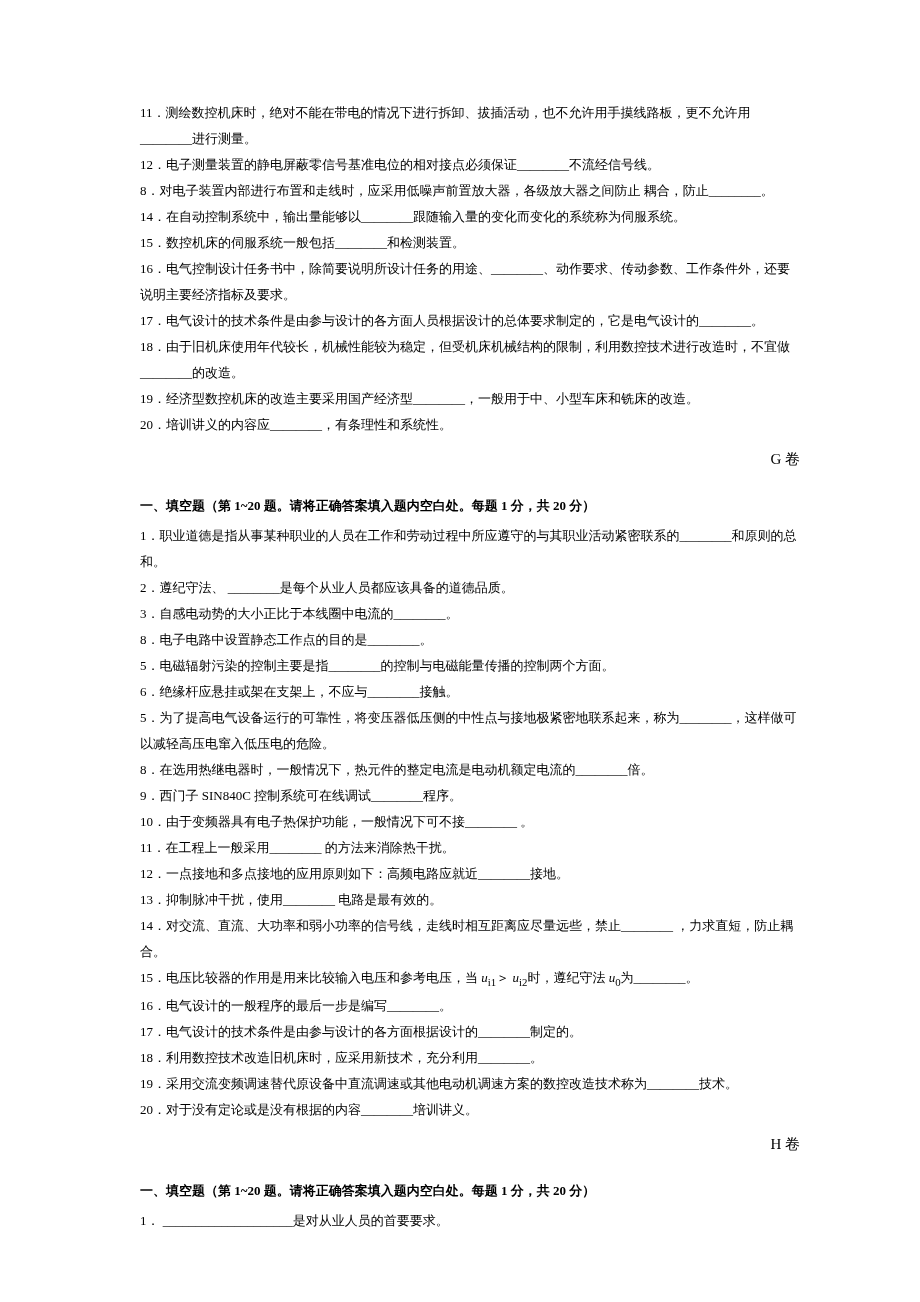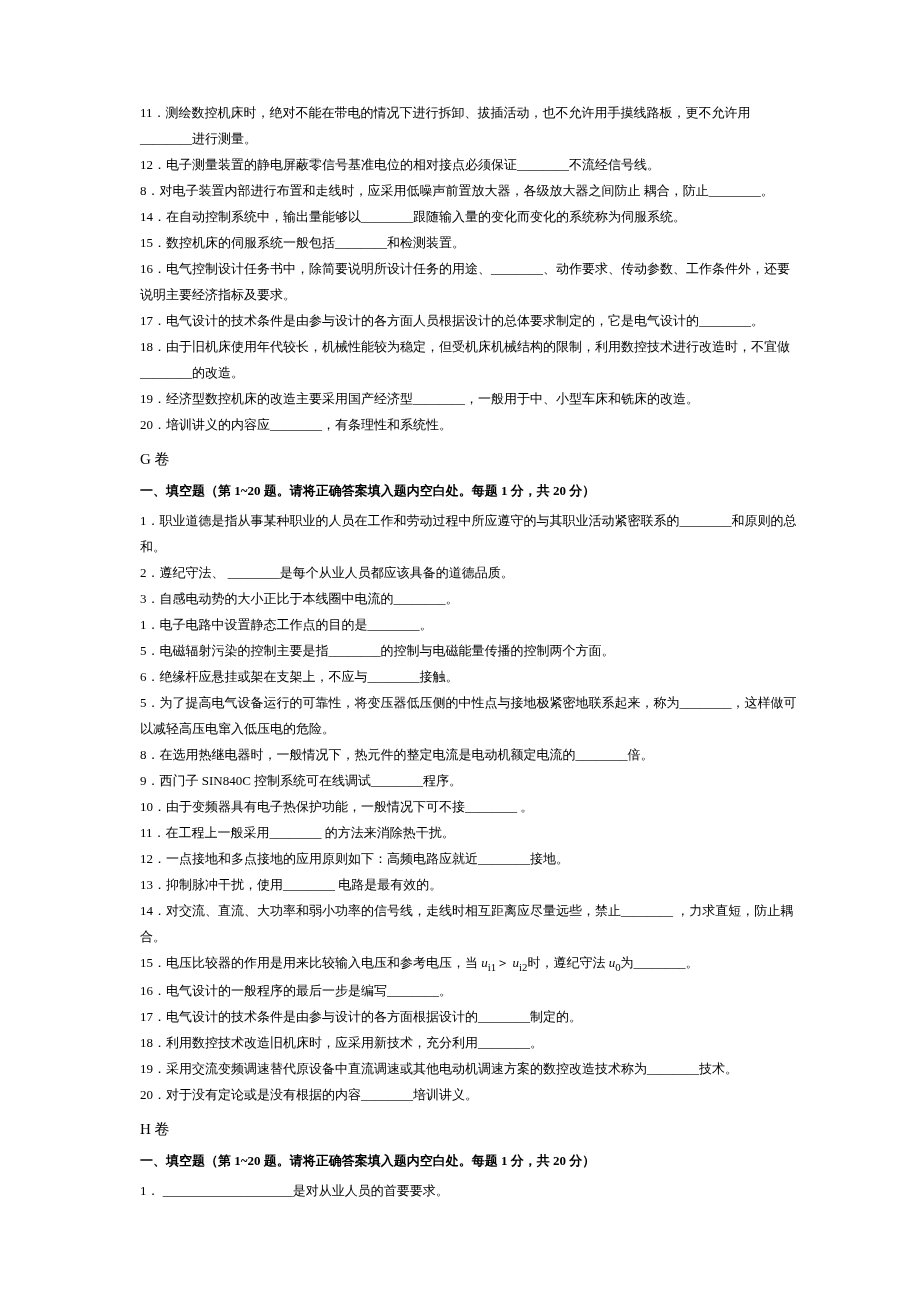--- a/index.html
+++ b/index.html
@@ -18,24 +18,25 @@
     white-space: normal;
   }
   .answer-block {
     padding-left: 48px;
   }
   .section-title {
     font-family: "SimSun", "宋体", serif;
     font-size: 15px;
     font-weight: normal;
     margin: 6px 0 4px 0;
+    text-align: right;
   }
   .sub-title {
     font-weight: bold;
-    margin: 4px 0 4px 0;
+    margin: 19px 0 4px 0;
   }
 </style>
 </head>
 <body>
 
 <p class="q-line">11．测绘数控机床时，绝对不能在带电的情况下进行拆卸、拔插活动，也不允许用手摸线路板，更不允许用________进行测量。</p>
 <p class="q-line">12．电子测量装置的静电屏蔽零信号基准电位的相对接点必须保证________不流经信号线。</p>
 <p class="q-line">8．对电子装置内部进行布置和走线时，应采用低噪声前置放大器，各级放大器之间防止 耦合，防止________。</p>
 <p class="q-line">14．在自动控制系统中，输出量能够以________跟随输入量的变化而变化的系统称为伺服系统。</p>
 <p class="q-line">15．数控机床的伺服系统一般包括________和检测装置。</p>
@@ -46,21 +47,21 @@
 <p class="q-line">20．培训讲义的内容应________，有条理性和系统性。</p>
 
 <div class="answer-block">
 </div>
 
 <h3 class="section-title">G 卷</h3>
 <p class="sub-title">一、填空题（第 1~20 题。请将正确答案填入题内空白处。每题 1 分，共 20 分）</p>
 <p class="q-line">1．职业道德是指从事某种职业的人员在工作和劳动过程中所应遵守的与其职业活动紧密联系的________和原则的总和。</p>
 <p class="q-line">2．遵纪守法、 ________是每个从业人员都应该具备的道德品质。</p>
 <p class="q-line">3．自感电动势的大小正比于本线圈中电流的________。</p>
-<p class="q-line">1．电子电路中设置静态工作点的目的是________。</p>
+<p class="q-line">8．电子电路中设置静态工作点的目的是________。</p>
 <p class="q-line">5．电磁辐射污染的控制主要是指________的控制与电磁能量传播的控制两个方面。</p>
 <p class="q-line">6．绝缘杆应悬挂或架在支架上，不应与________接触。</p>
 <p class="q-line">5．为了提高电气设备运行的可靠性，将变压器低压侧的中性点与接地极紧密地联系起来，称为________，这样做可以减轻高压电窜入低压电的危险。</p>
 <p class="q-line">8．在选用热继电器时，一般情况下，热元件的整定电流是电动机额定电流的________倍。</p>
 <p class="q-line">9．西门子 SIN840C 控制系统可在线调试________程序。</p>
 <p class="q-line">10．由于变频器具有电子热保护功能，一般情况下可不接________ 。</p>
 <p class="q-line">11．在工程上一般采用________ 的方法来消除热干扰。</p>
 <p class="q-line">12．一点接地和多点接地的应用原则如下：高频电路应就近________接地。</p>
 <p class="q-line">13．抑制脉冲干扰，使用________ 电路是最有效的。</p>
 <p class="q-line">14．对交流、直流、大功率和弱小功率的信号线，走线时相互距离应尽量远些，禁止________ ，力求直短，防止耦合。</p>

